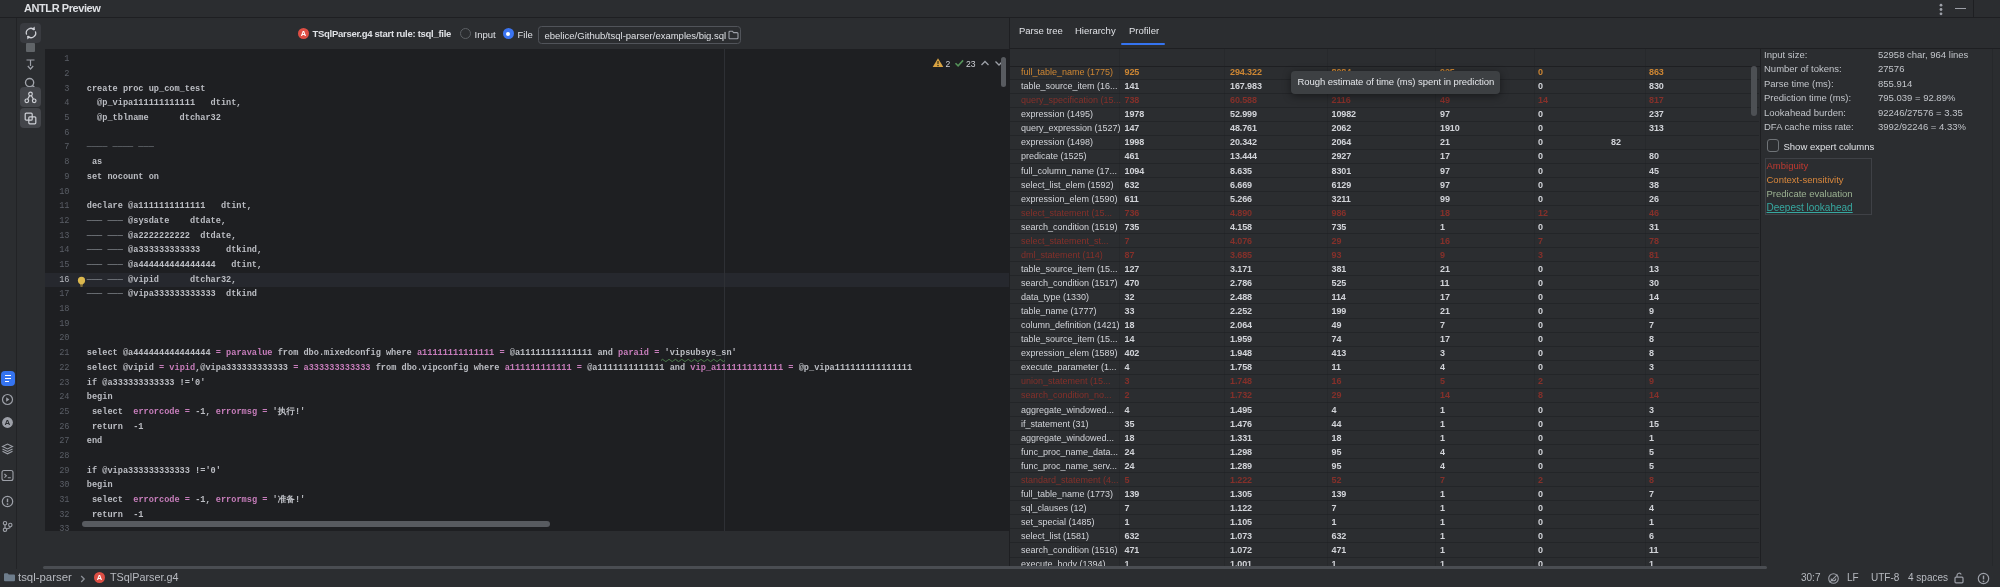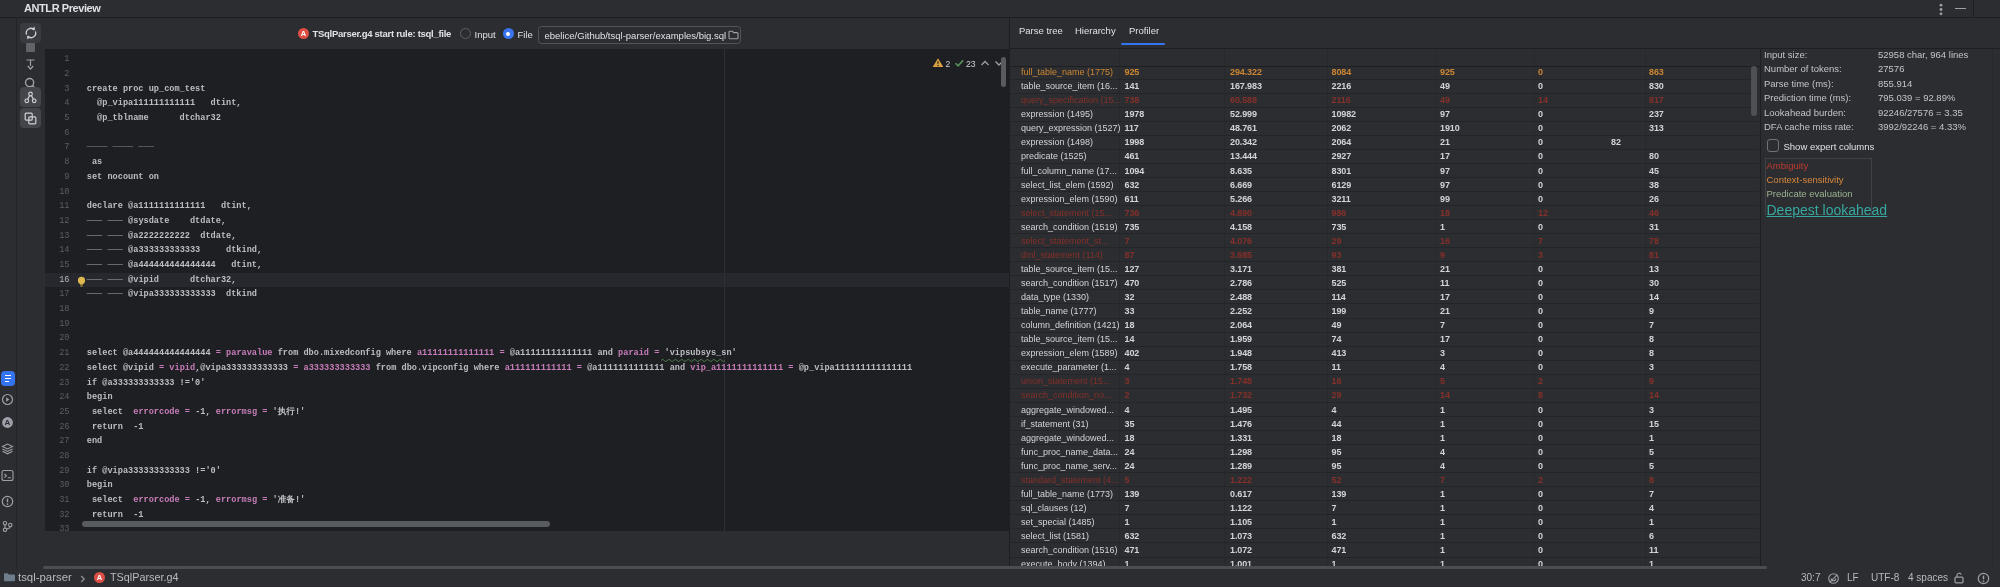--- a/index.html
+++ b/index.html
@@ -294,21 +294,21 @@
       <span class="" style="left:11px">expression (1495)</span>
       <span class="v" style="left:114.5px">1978</span>
       <span class="v" style="left:220px">52.999</span>
       <span class="v" style="left:321.5px">10982</span>
       <span class="v" style="left:430px">97</span>
       <span class="v" style="left:528px">0</span>
       <span class="v" style="left:639px">237</span>
     </div>
 <div class="trow n" style="top:103.74px">
       <span class="" style="left:11px">query_expression (1527)</span>
-      <span class="v" style="left:114.5px">117</span>
+      <span class="v" style="left:114.5px">147</span>
       <span class="v" style="left:220px">48.761</span>
       <span class="v" style="left:321.5px">2062</span>
       <span class="v" style="left:430px">1910</span>
       <span class="v" style="left:528px">0</span>
       <span class="v" style="left:639px">313</span>
     </div>
 <div class="trow n" style="top:117.79px">
       <span class="" style="left:11px">expression (1498)</span>
       <span class="v" style="left:114.5px">1998</span>
       <span class="v" style="left:220px">20.342</span>
@@ -529,21 +529,21 @@
       <span class="v" style="left:114.5px">5</span>
       <span class="v" style="left:220px">1.222</span>
       <span class="v" style="left:321.5px">52</span>
       <span class="v" style="left:430px">7</span>
       <span class="v" style="left:528px">2</span>
       <span class="v" style="left:639px">8</span>
     </div>
 <div class="trow n" style="top:469.26px">
       <span class="" style="left:11px">full_table_name (1773)</span>
       <span class="v" style="left:114.5px">139</span>
-      <span class="v" style="left:220px">0.617</span>
+      <span class="v" style="left:220px">1.305</span>
       <span class="v" style="left:321.5px">139</span>
       <span class="v" style="left:430px">1</span>
       <span class="v" style="left:528px">0</span>
       <span class="v" style="left:639px">7</span>
     </div>
 <div class="trow n" style="top:483.32px">
       <span class="" style="left:11px">sql_clauses (12)</span>
       <span class="v" style="left:114.5px">7</span>
       <span class="v" style="left:220px">1.122</span>
       <span class="v" style="left:321.5px">7</span>
@@ -613,21 +613,24 @@
 <div class="srow" style="top:101.8px">
       <span class="sl">DFA cache miss rate:</span>
       <span class="sv">3992/92246 = 4.33%</span>
     </div>
   <div class="abs" style="left:756.5px;top:121px;width:12.5px;height:12.5px;border:1.5px solid #6f7377;border-radius:3px"></div>
   <div class="abs" style="left:773.5px;top:122.6px;font-size:9.5px;color:#dfe1e5">Show expert columns</div>
   <div class="abs" style="left:754.5px;top:139.5px;width:107px;height:57px;border:1px solid #3f4146"></div>
   <div class="abs" style="left:756.5px;top:141.5px;font-size:9.5px;color:#c03a31">Ambiguity</div>
   <div class="abs" style="left:756.5px;top:155.8px;font-size:9.5px;color:#d9883d">Context-sensitivity</div>
   <div class="abs" style="left:756.5px;top:170.1px;font-size:9.5px;color:#9cb292">Predicate evaluation</div>
-  <div class="abs" style="left:756.5px;top:184.4px;font-size:14px;color:#37a8a0;text-decoration:underline">Deepest lookahead</div>
+  <div class="abs" style="left:756.5px;top:184.4px;font-size:10px;color:#37a8a0;text-decoration:underline">Deepest lookahead</div>
+  <div id="tooltip">
+      <div>Rough estimate of time (ms) spent in prediction</div>
+    </div>
 </div>
 
 <div id="statline"></div>
 <div id="statusbar">
   <svg class="abs" style="left:3px;top:3.5px" width="12" height="11" viewBox="0 0 12 11">
       <path d="M1 2.2a1 1 0 0 1 1-1h2.6l1.2 1.4H11a1 1 0 0 1 1 1v4.6a1 1 0 0 1-1 1H2a1 1 0 0 1-1-1z" fill="#6e7d8c"></path>
     </svg>
   <div class="sbtxt" style="left:18px;font-size:11.4px;top:2.2px">tsql-parser</div>
   <svg class="abs" style="left:80px;top:6px" width="6" height="8" viewBox="0 0 6 8">
       <path d="M1.2 1l3 3-3 3" stroke="#8c9097" stroke-width="1.3" fill="none"></path>

